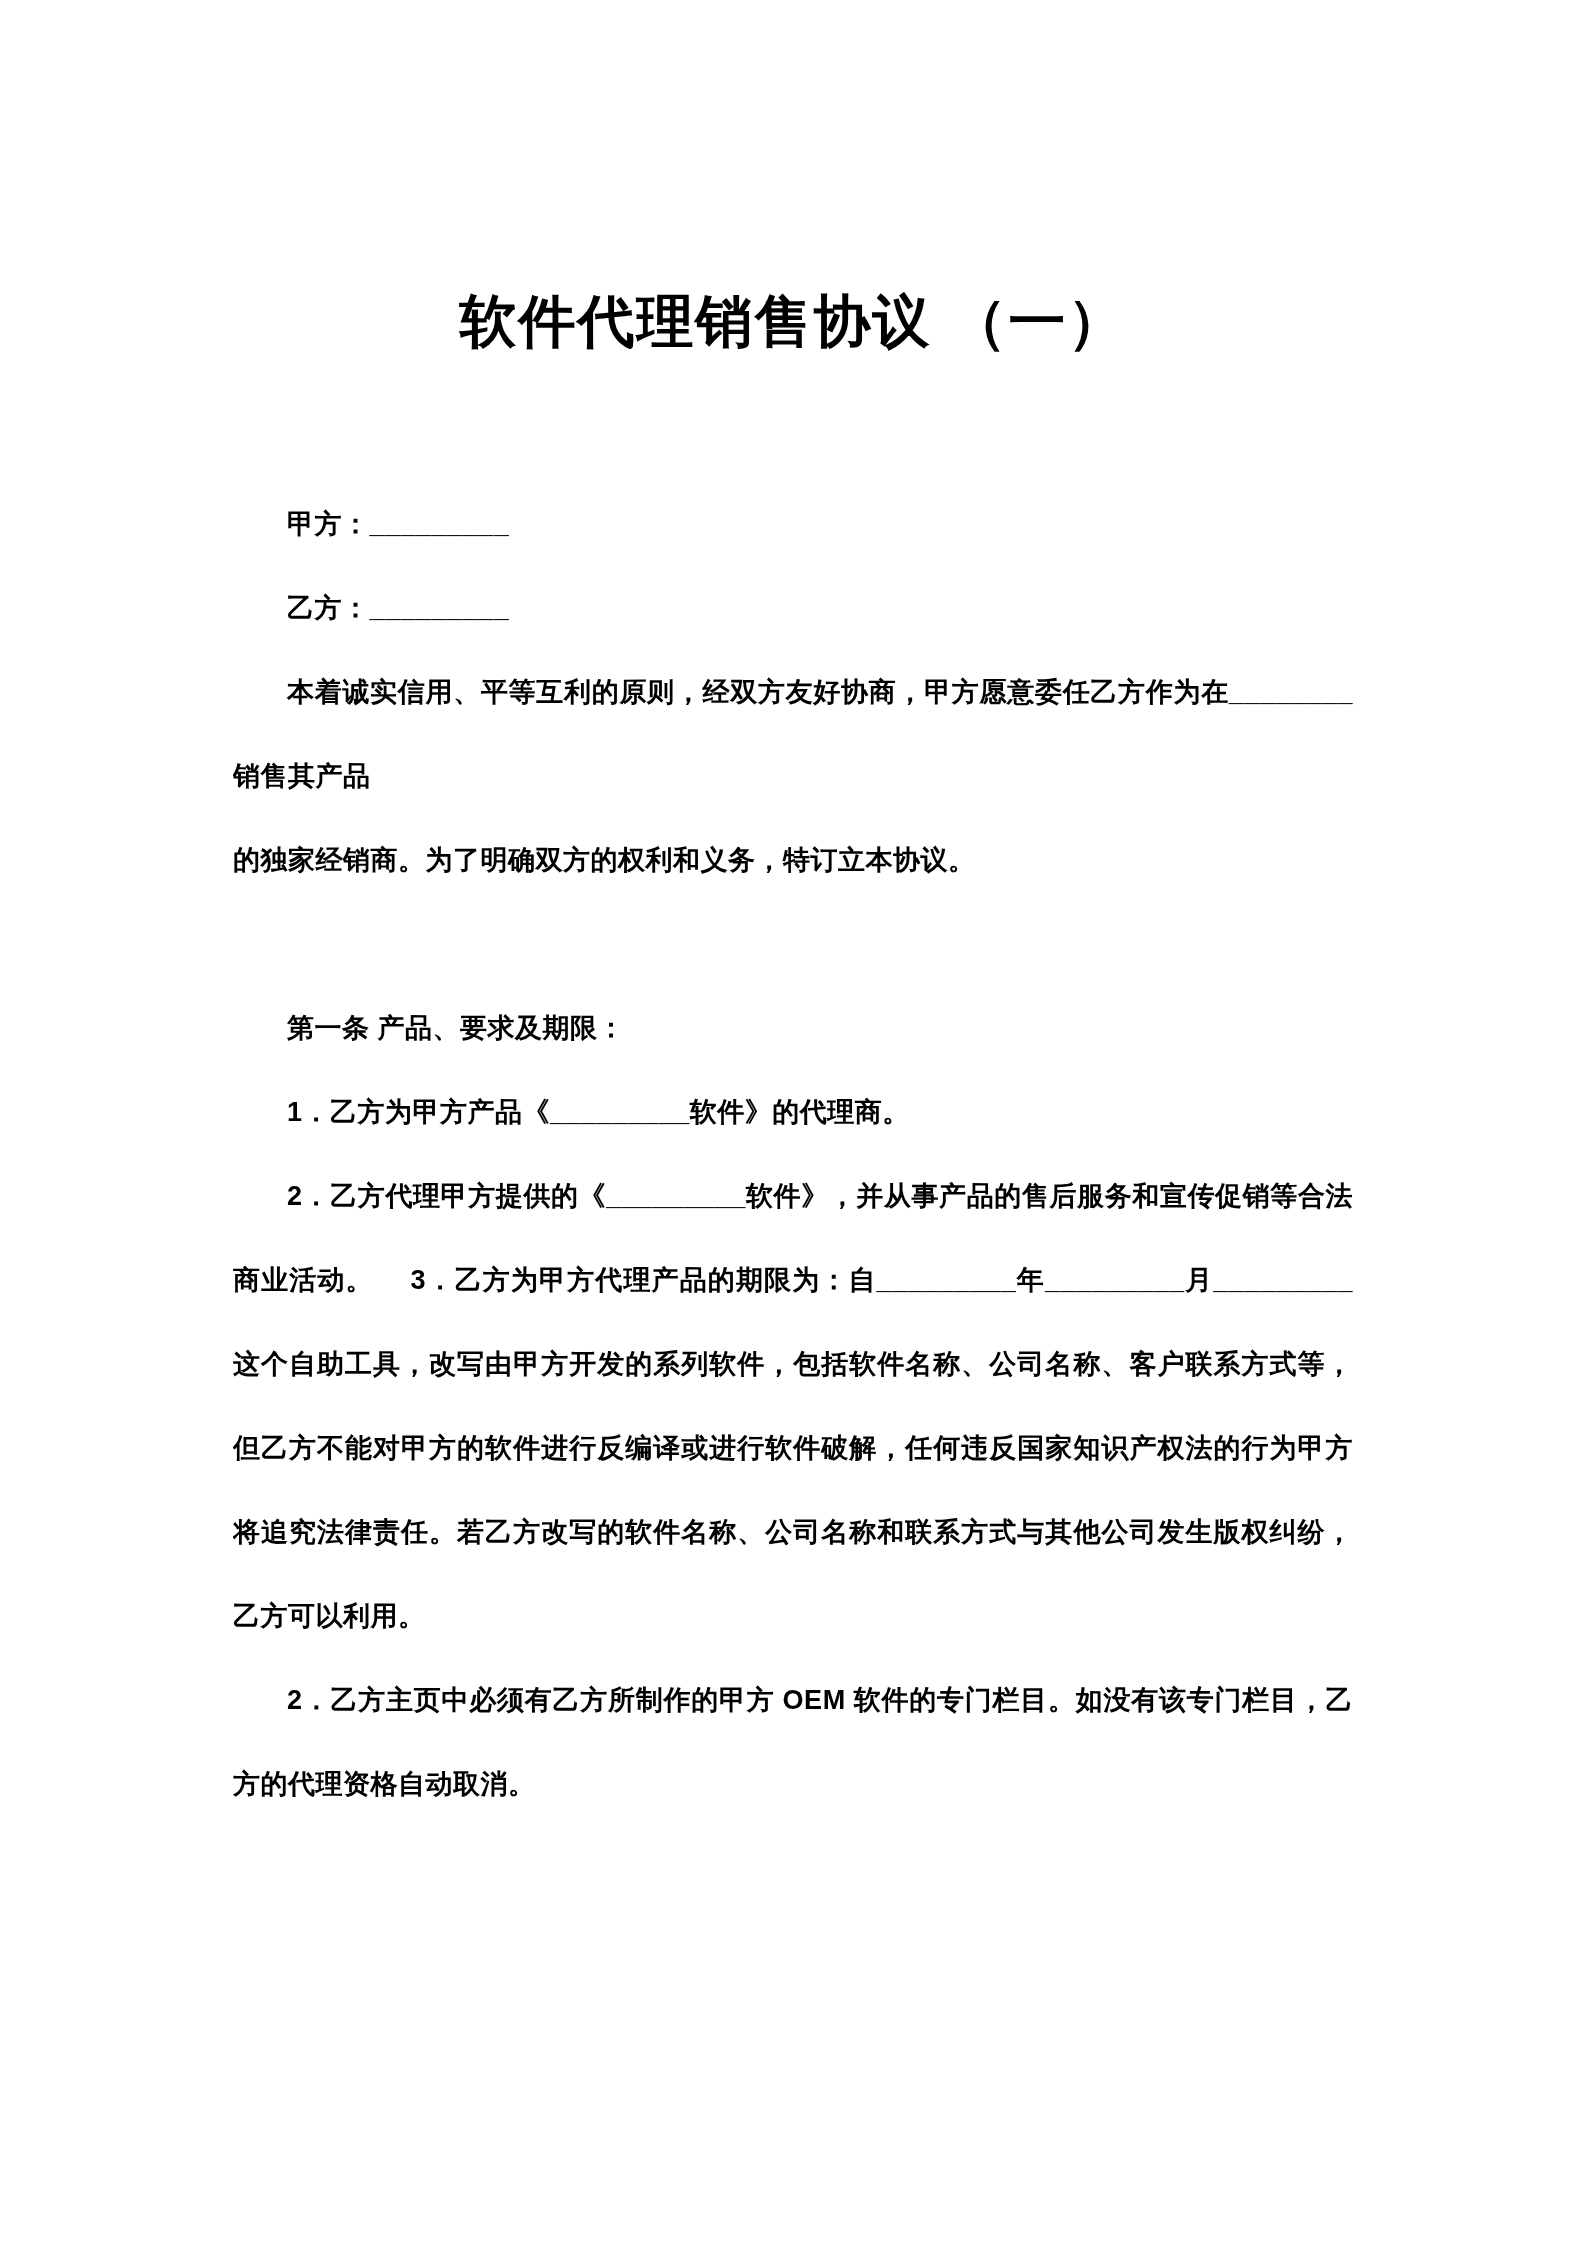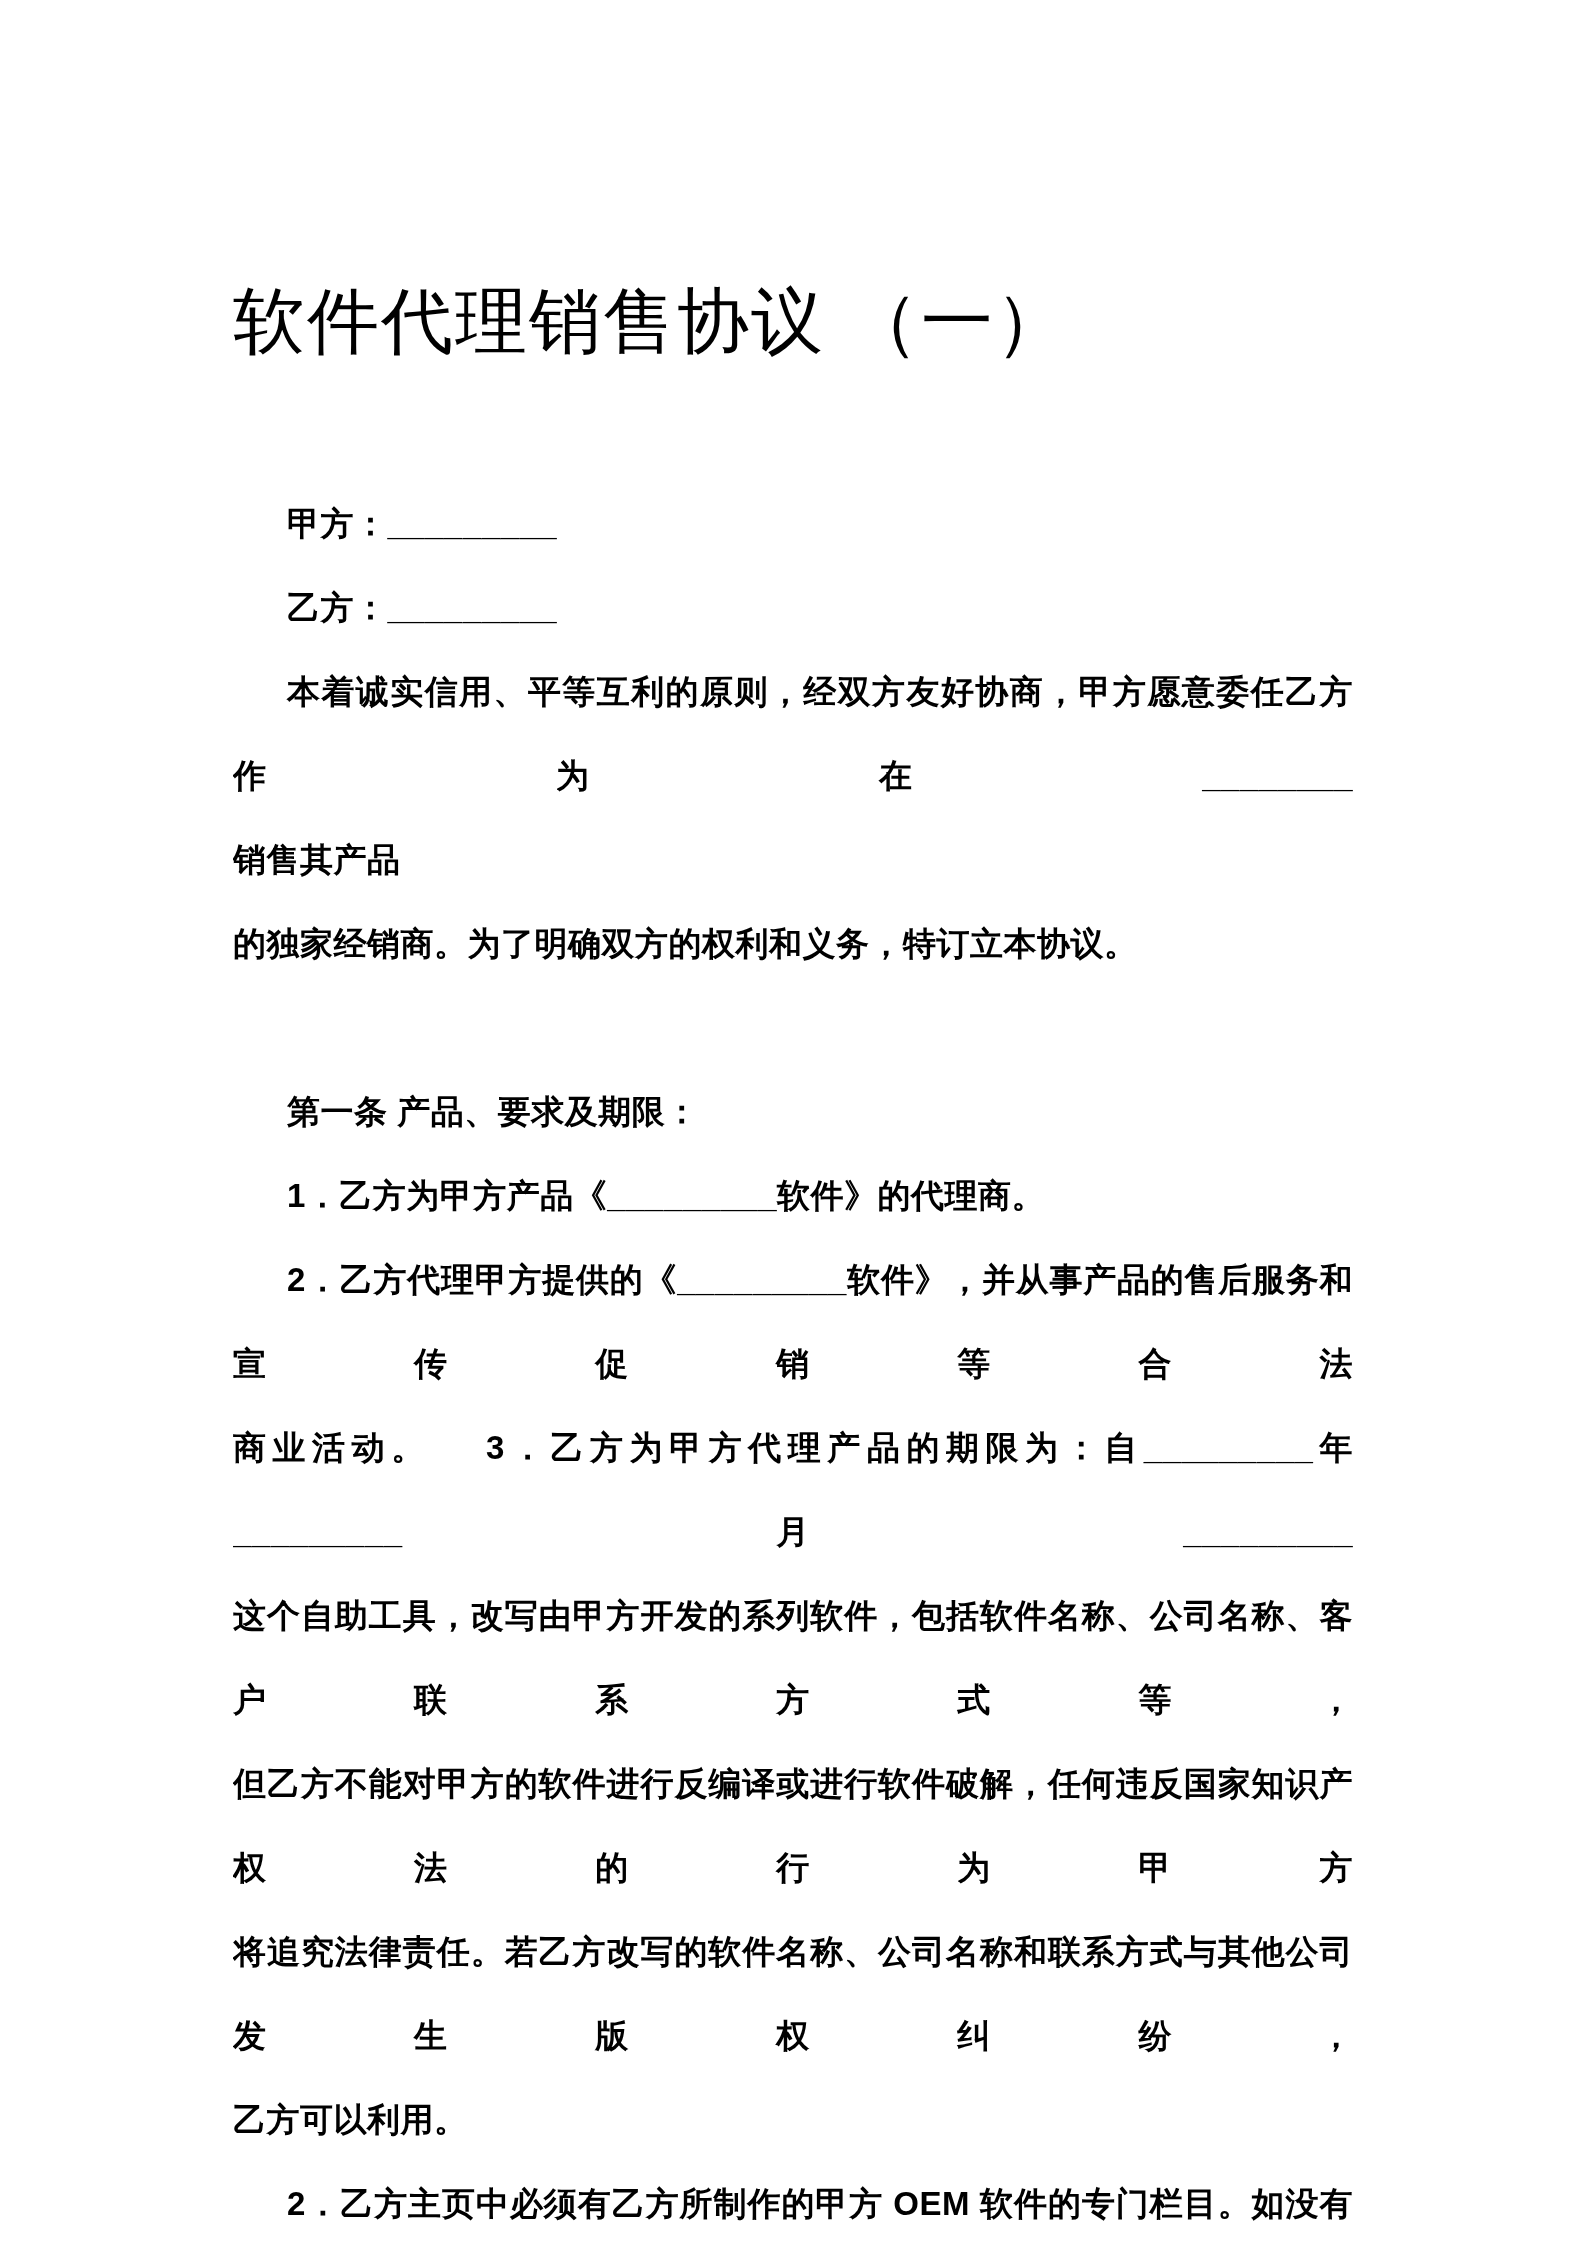--- a/index.html
+++ b/index.html
@@ -14,32 +14,32 @@
     margin: 0 auto;
     background: #ffffff;
     color: #000000;
     font-family: "Liberation Sans", "DejaVu Sans", sans-serif;
     overflow: hidden;
     box-sizing: border-box;
     padding: 0 233px;
   }
   .doc-title {
     margin-top: 278px;
-    text-align: left;
-    font-size: 72px;
+    text-align: center;
+    font-size: 57px;
     line-height: 86px;
-    font-weight: 400;
+    font-weight: 700;
     letter-spacing: 2px;
     white-space: pre;
   }
   .doc-body {
     margin-top: 118px;
   }
   .line {
-    font-size: 33px;
+    font-size: 27px;
     line-height: 84px;
     min-height: 84px;
     font-weight: 600;
     white-space: pre-wrap;
     overflow: hidden;
     letter-spacing: 0.5px;
   }
   .line.indent {
     text-indent: 54px;
   }

